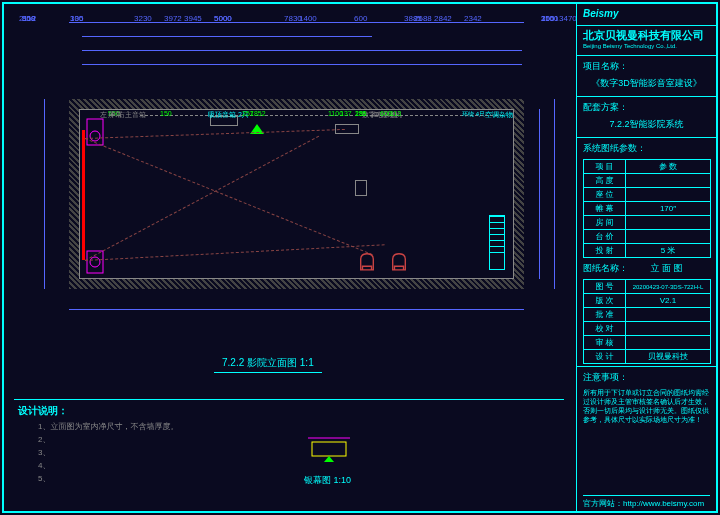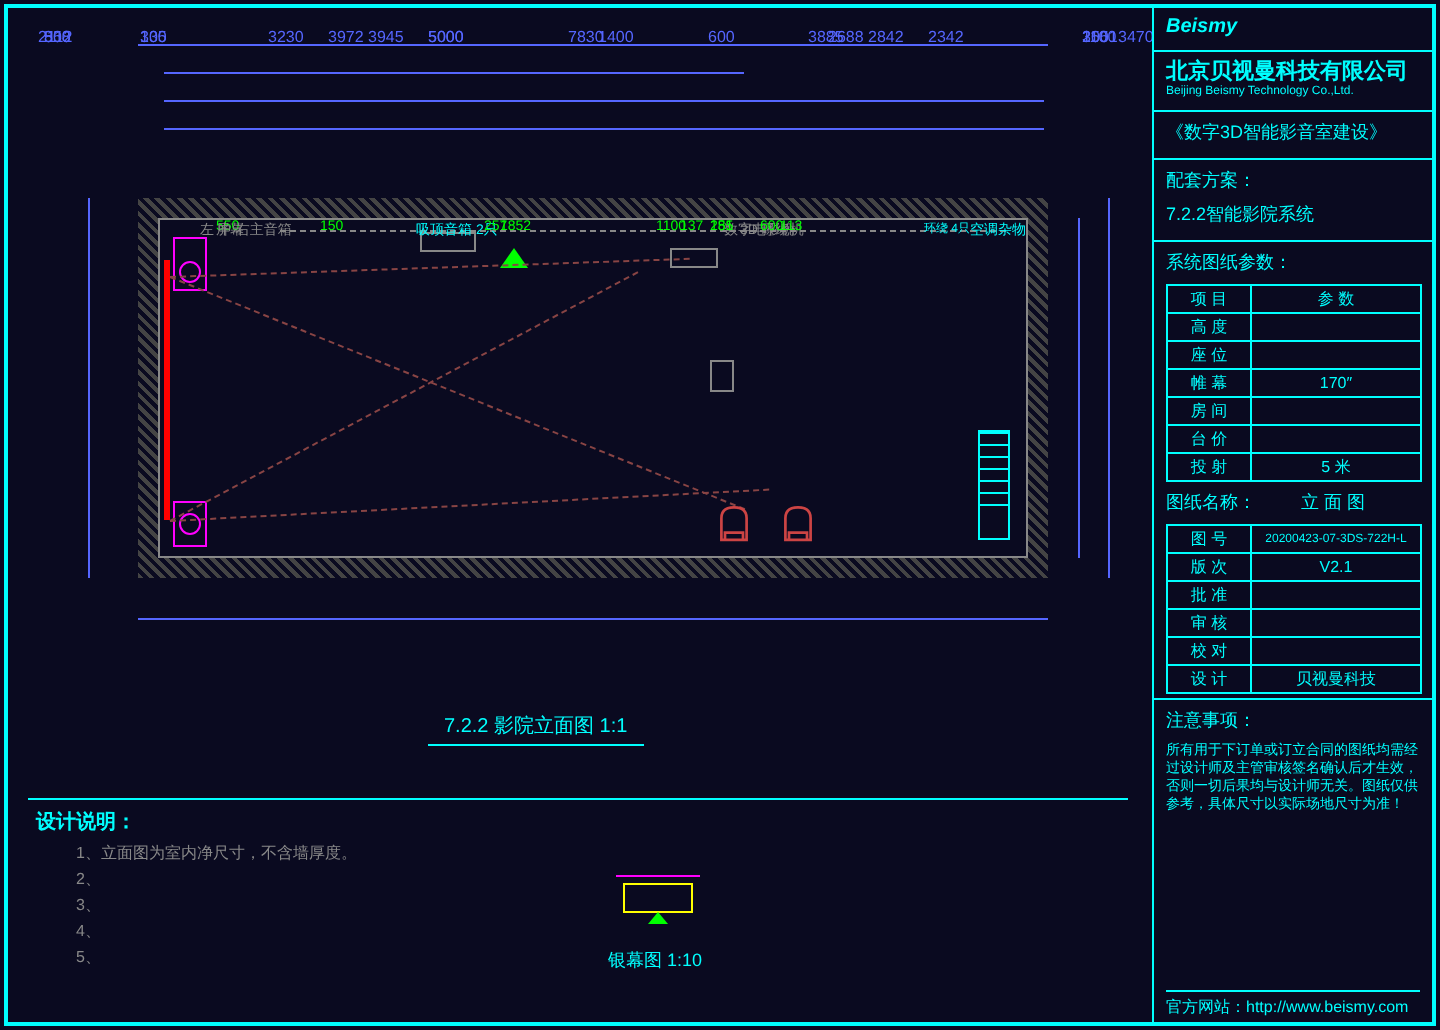--- a/index.html
+++ b/index.html
@@ -5,21 +5,21 @@
 *{margin:0;padding:0;box-sizing:border-box;font-family:"Microsoft YaHei",Arial,sans-serif}
 body{background:#0a0a20;width:720px;height:515px;overflow:hidden;position:relative}
 .frame{position:absolute;inset:2px;border:2px solid #0ff}
 .main{position:absolute;left:4px;top:4px;width:570px;height:507px}
 .sidebar{position:absolute;right:4px;top:4px;width:140px;height:507px;border-left:1px solid #0ff;color:#0ff;font-size:9px}
 .logo{padding:4px 6px;font-style:italic;font-size:10px;font-weight:bold}
 .company-cn{color:#0ff;font-size:11px;padding:0 6px;font-weight:bold}
 .company-en{color:#0ff;font-size:6px;padding:0 6px 4px}
 .hr{border-top:1px solid #0ff;margin:2px 0}
 .sec-title{padding:2px 6px;font-size:9px}
-.sec-body{padding:2px 6px 4px;font-size:9px}
+.sec-body{padding:2px 6px 4px;text-align:center;font-size:9px}
 table.params{width:128px;margin:2px 6px;border-collapse:collapse;font-size:8px}
 table.params td{border:1px solid #0ff;padding:1px 3px;text-align:center;height:14px}
 table.params td:first-child{width:42px}
 .drawing{position:absolute;left:10px;top:10px;width:550px;height:360px}
 .dim{position:absolute;color:#56f;font-size:8px}
 .dimline{position:absolute;border-top:1px solid #56f}
 .dimline-v{position:absolute;border-left:1px solid #56f}
 .room{position:absolute;left:55px;top:85px;width:455px;height:190px;border:10px solid transparent;background:linear-gradient(#0a0a20,#0a0a20) padding-box,repeating-linear-gradient(45deg,#444 0 2px,#0a0a20 2px 4px) border-box}
 .room-inner{position:absolute;inset:0;border:1px solid #888}
 .screen{position:absolute;left:2px;top:20px;width:3px;height:130px;background:#f00}
@@ -169,20 +169,21 @@
   </div>
   <div class="screen-det-label">银幕图 1:10</div>
 </div>
 
 <div class="sidebar">
   <div class="logo">Beismy</div>
   <div class="hr"></div>
   <div class="company-cn">北京贝视曼科技有限公司</div>
   <div class="company-en">Beijing Beismy Technology Co.,Ltd.</div>
   <div class="hr"></div>
+  <div class="sec-title">项目名称：</div>
   <div class="sec-body">《数字3D智能影音室建设》</div>
   <div class="hr"></div>
   <div class="sec-title">配套方案：</div>
   <div class="sec-body">7.2.2智能影院系统</div>
   <div class="hr"></div>
   <div class="sec-title">系统图纸参数：</div>
   <table class="params">
     <tbody>
         <tr>
           <td>项 目</td>
@@ -223,25 +224,25 @@
         </tr>
     <tr>
           <td>版 次</td>
           <td>V2.1</td>
         </tr>
     <tr>
           <td>批 准</td>
           <td></td>
         </tr>
     <tr>
+          <td>校 对</td>
+          <td></td>
+        </tr>
+    <tr>
           <td>审 核</td>
-          <td></td>
-        </tr>
-    <tr>
-          <td>校 对</td>
           <td></td>
         </tr>
     <tr>
           <td>设 计</td>
           <td>贝视曼科技</td>
         </tr>
   </tbody>
     </table>
   <div class="hr"></div>
   <div class="sec-title">注意事项：</div>

